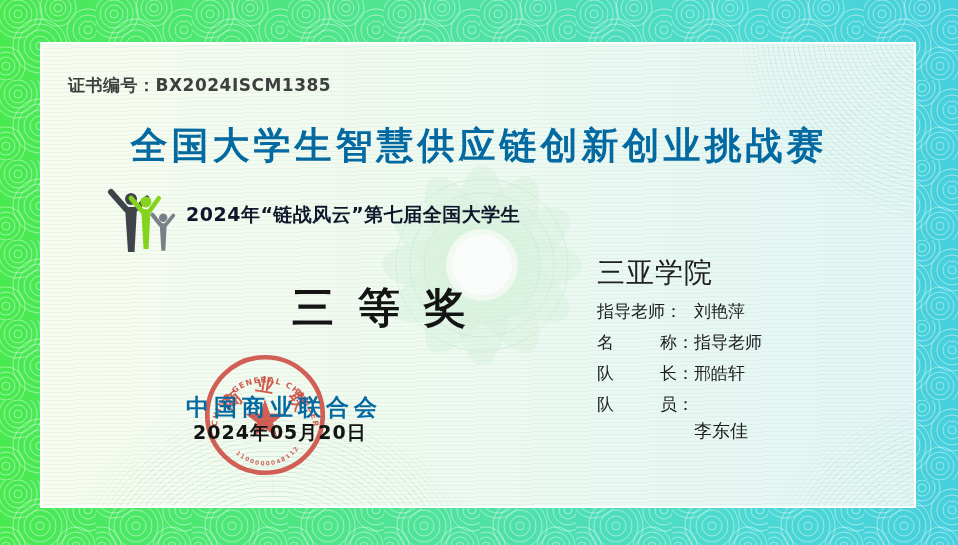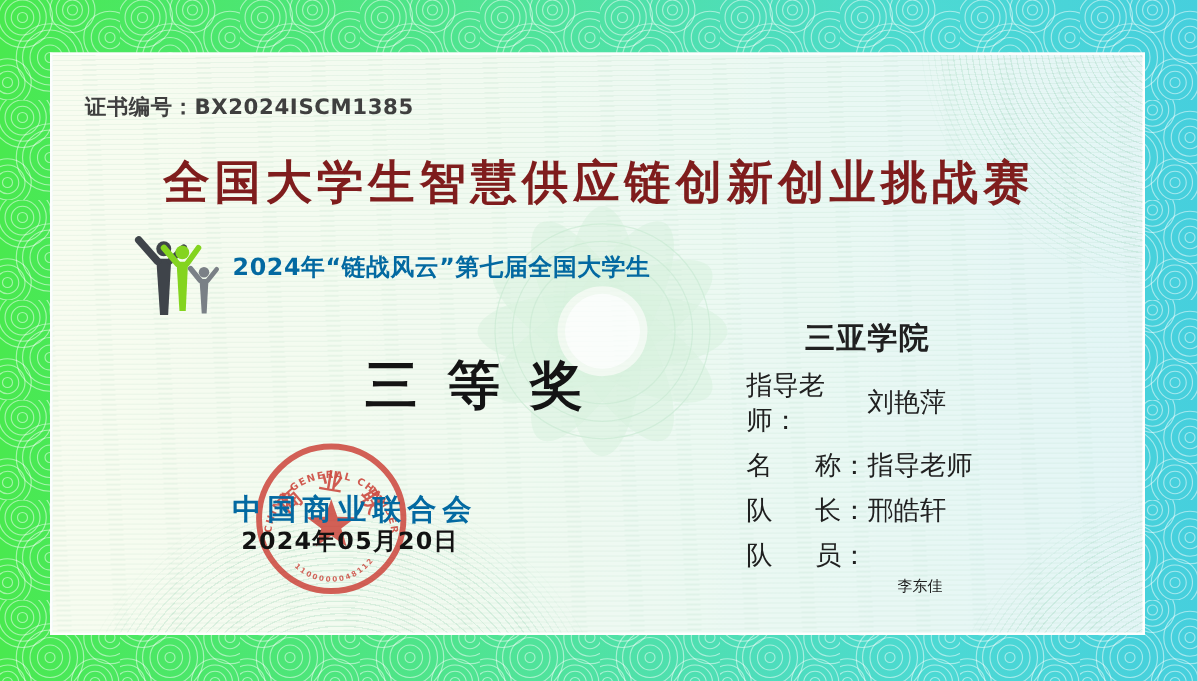--- a/index.html
+++ b/index.html
@@ -17,32 +17,32 @@
         -webkit-mask:radial-gradient(circle,#000 58%,transparent 72%);
         mask:radial-gradient(circle,#000 58%,transparent 72%);}
   .mesh.bl{left:8px;top:345px;width:445px;height:445px;}
   .mesh.br{left:705px;top:340px;width:450px;height:450px;}
   .mesh.tr{left:690px;top:-230px;width:420px;height:420px;}
   .rosette{position:absolute;left:300px;top:93px;width:280px;height:260px;opacity:.75;}
   .content{position:absolute;inset:0;z-index:5;}
   .cert-no{position:absolute;left:68px;top:74px;font-size:17px;font-weight:600;
            color:#3f3f3f;letter-spacing:.5px;}
   .title{position:absolute;left:0;right:0;top:121px;text-align:center;font-size:37px;
-         font-weight:700;color:#7f1d1d;letter-spacing:4px;}
+         font-weight:700;color:#0369a1;letter-spacing:4px;}
   .logo{position:absolute;left:104px;top:186px;width:78px;height:72px;}
   .subtitle{position:absolute;left:186px;top:201px;font-size:19px;line-height:27px;
-            color:#0369a1;font-weight:600;letter-spacing:.5px;}
+            color:#0f172a;font-weight:600;letter-spacing:.5px;}
   .award{position:absolute;left:256px;top:280px;font-size:42px;font-weight:700;color:#141414;
          letter-spacing:24px;font-family:"DejaVu Serif","Liberation Serif",serif;margin-left:36px;}
   .info{position:absolute;left:597px;top:254px;color:#202020;}
-  .school{font-size:24px;font-weight:700;margin-bottom:6px;letter-spacing:1px;margin-left:47px;}
-  .irow{display:flex;font-size:21px;margin-top:8px;align-items:center;}
+  .school{font-size:28px;font-weight:400;margin-bottom:6px;letter-spacing:1px;}
+  .irow{display:flex;font-size:17px;margin-top:8px;align-items:center;}
   .albl{display:inline-block;width:97px;}
   .lbl{display:inline-flex;width:97px;justify-content:space-between;}
-  .members2{margin-left:97px;margin-top:3px;font-size:12px;text-align:center;}
+  .members2{margin-left:97px;margin-top:3px;font-size:18px;}
   .seal{position:absolute;left:202px;top:352px;width:126px;height:126px;opacity:.9;}
   .issuer{position:absolute;left:186px;top:392px;font-size:23px;font-weight:600;
           color:#0369a1;letter-spacing:5px;}
   .idate{position:absolute;left:193px;top:420px;font-size:19px;font-weight:600;
          color:#121212;letter-spacing:1px;text-align:right;}
 </style>
 </head>
 <body>
 
 <div class="page">

